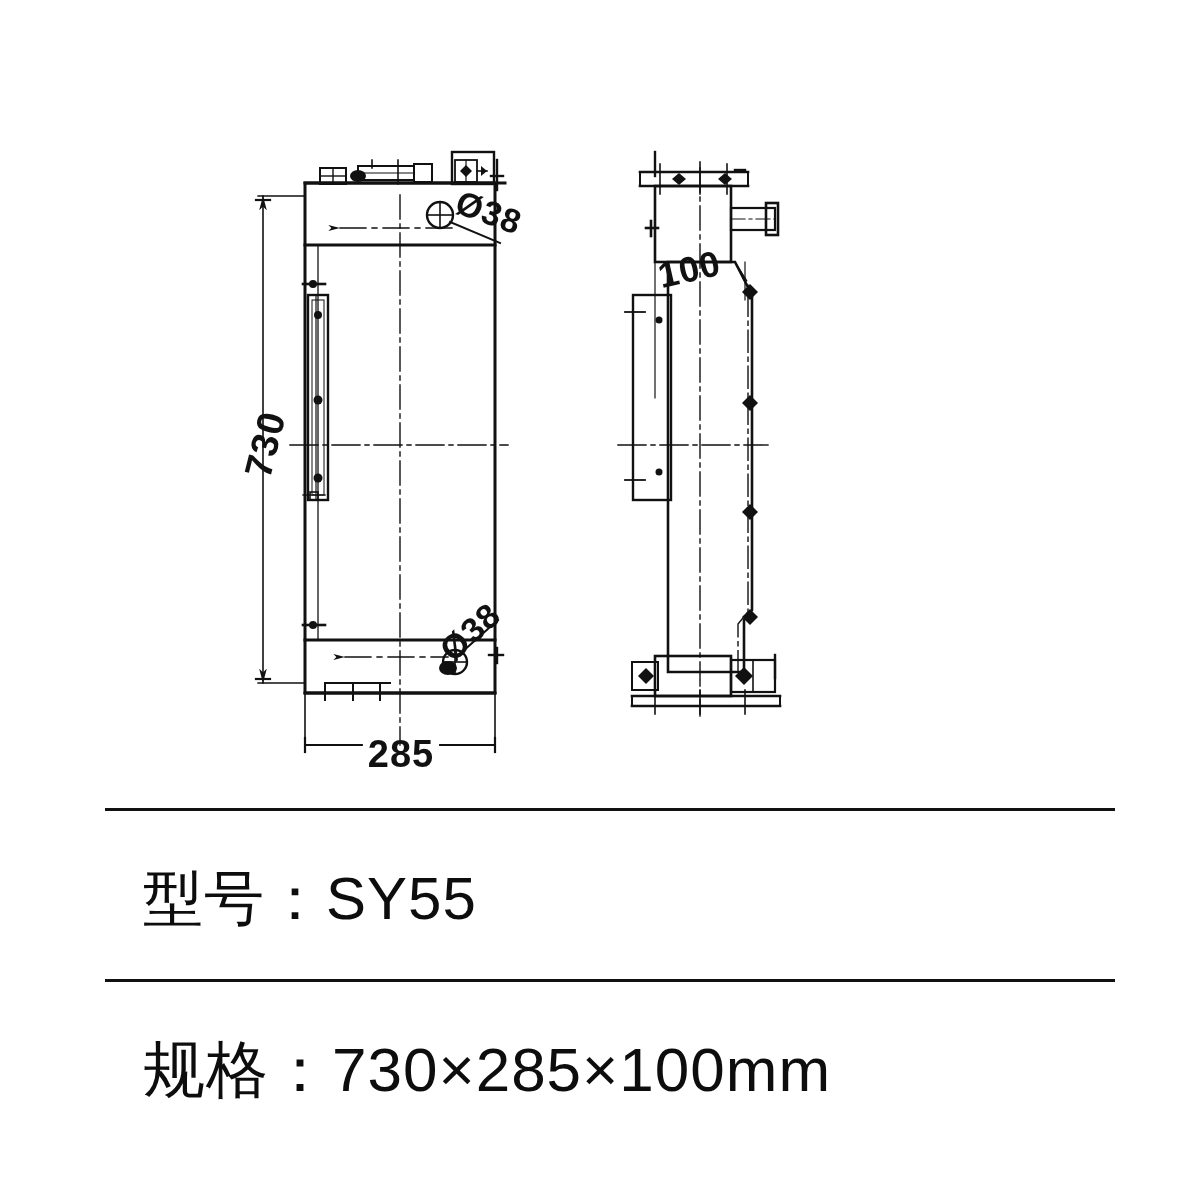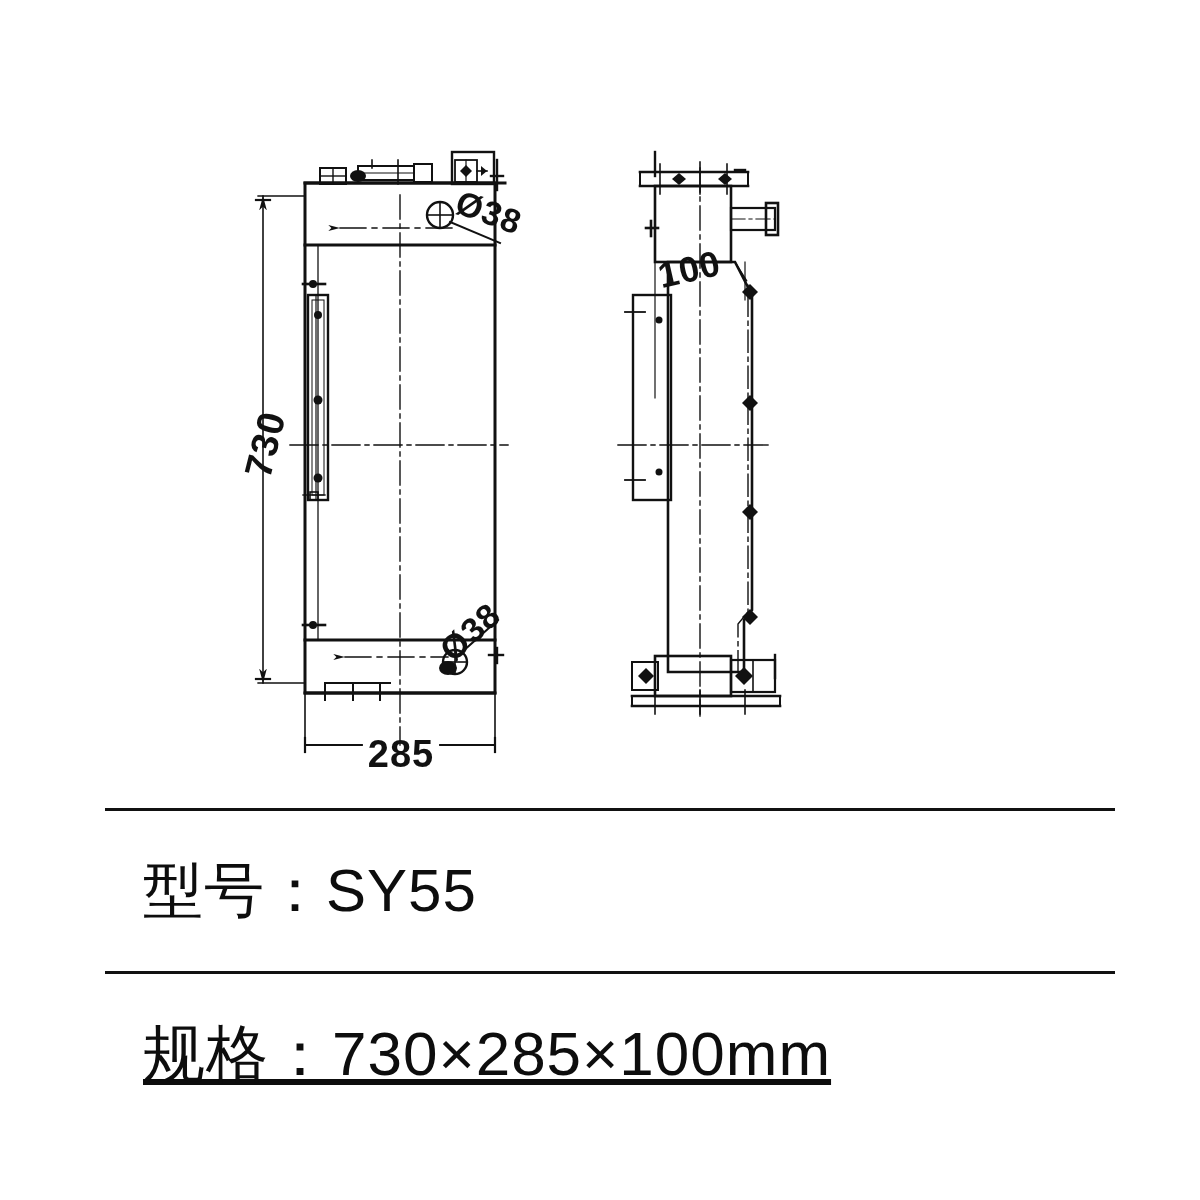--- a/index.html
+++ b/index.html
@@ -49,32 +49,32 @@
   .spec-divider {
     width: 100%;
     height: 3px;
     background: #111111;
   }
   .spec-row {
     height: 160px;
     display: flex;
     align-items: center;
     padding-left: 38px;
+    margin-top: 8px;
   }
   .spec-text {
     font-family: "Liberation Sans", sans-serif;
     font-size: 60px;
     font-weight: 400;
     color: #0d0d0d;
     white-space: nowrap;
     letter-spacing: 1px;
   }
   .spec-row.row-spec .spec-text {
     font-size: 62px;
-    text-decoration: underline;
   }
 </style>
 </head>
 <body>
 
 <div id="page">
 
   <div id="drawing-area">
     <svg id="drawing-svg" viewBox="0 0 1200 800" xmlns="http://www.w3.org/2000/svg">
       <defs>

